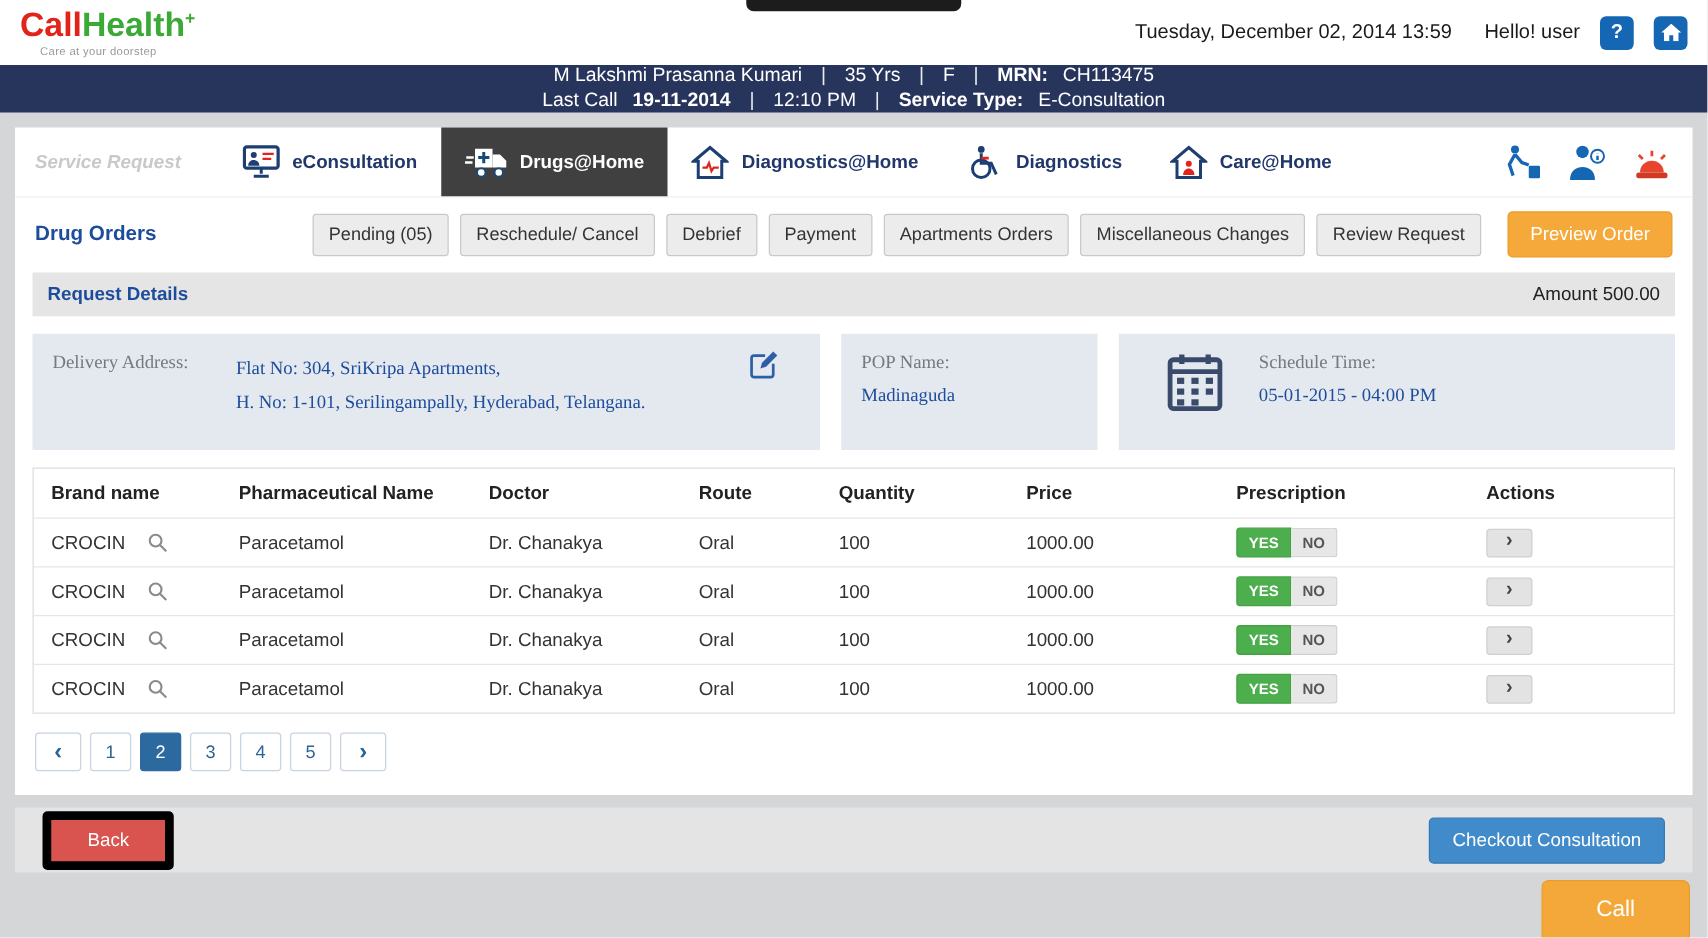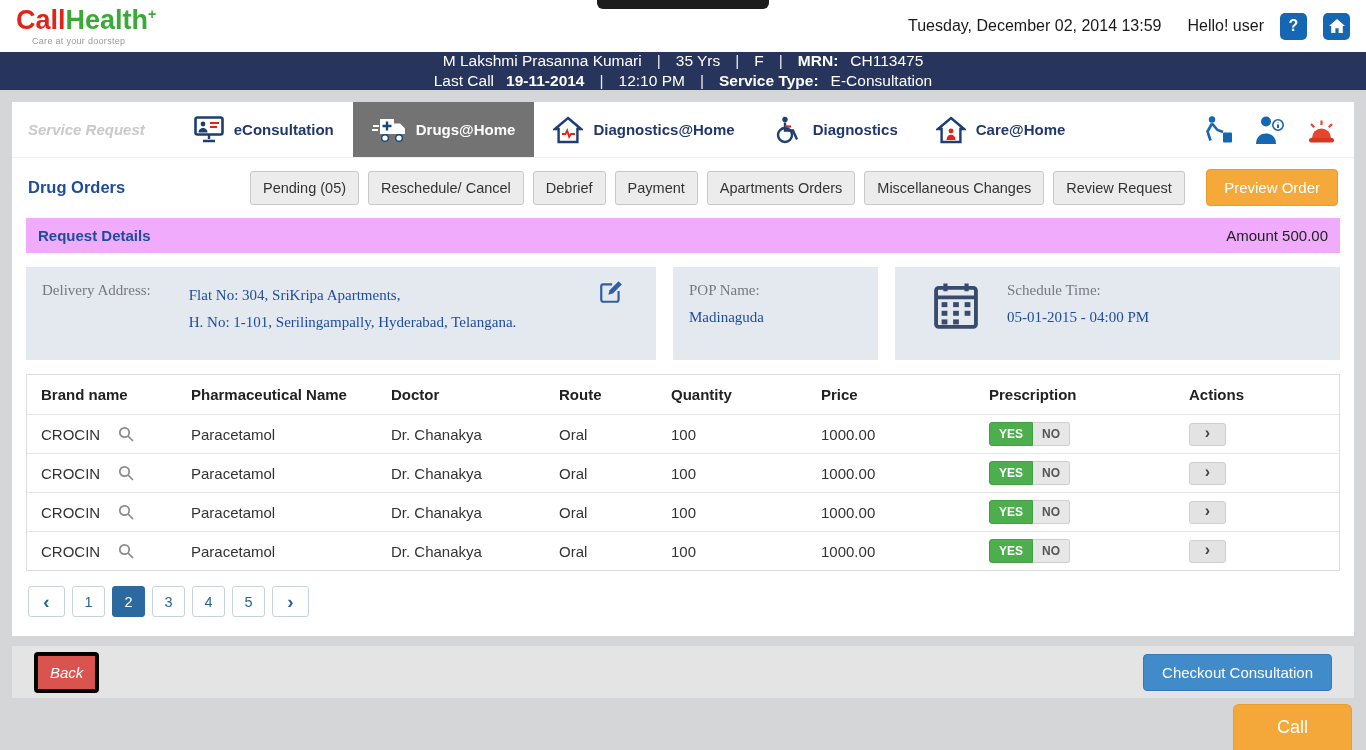--- a/index.html
+++ b/index.html
@@ -21,31 +21,31 @@
   
   .patient-bar{height:38px;background:#27355d;color:#fff;display:flex;align-items:center;justify-content:space-between;padding:0 16px;font-size:15.5px;flex-direction:column;}
   .pb-left,.pb-right{display:flex;align-items:center;gap:12px;white-space:nowrap;}
   .sep{opacity:.9;padding:0 3px;}
   .bold{font-weight:bold;}
   
   .main-wrap{margin:12px 12px 0;background:#fff;padding-bottom:2px;}
   .nav-strip{height:56px;display:flex;align-items:center;border-bottom:1px solid #efefef;}
   .sr-label{color:#c9c9c9;font-weight:bold;margin:0 30px 0 16px;font-size:15px;font-style:italic;}
   .tab{height:100%;display:flex;align-items:center;gap:10px;padding:0 19px;color:#21376b;font-weight:bold;font-size:15px;cursor:pointer;background:transparent;border:0;}
-  .tab.active{background:#737373;color:#fff;}
+  .tab.active{background:#404040;color:#fff;}
   .nav-icons{margin-left:auto;display:flex;align-items:center;gap:20px;padding-right:16px;}
   .nav-icons .nicon{cursor:pointer;display:flex;align-items:center;}
   
   .toolbar{display:flex;align-items:center;padding:11px 16px 10px;}
   .toolbar-title{color:#1d4c9c;font-weight:bold;font-size:16.5px;width:222px;}
   .tb-buttons{display:flex;gap:9px;align-items:center;}
   .tb-btn{background:#ececec;border:1px solid #c9c9c9;border-radius:3px;padding:8px 12px;font-size:14.5px;color:#333;}
   .preview-btn{margin-left:auto;background:#f4a93a;border:1px solid #eb9c28;color:#fff;border-radius:4px;padding:9px 17px;font-size:15px;}
   
-  .req-bar{margin:2px 14px 0;background:#f0abfc;display:flex;justify-content:space-between;align-items:center;padding:9px 12px;}
+  .req-bar{margin:2px 14px 0;background:#e5e5e5;display:flex;justify-content:space-between;align-items:center;padding:9px 12px;}
   .req-title{color:#1d4c9c;font-weight:bold;}
   .req-amount{color:#222;}
   
   .cards{display:flex;gap:17px;margin:14px;}
   .card{background:#e4e9ef;padding:15px 16px;min-height:93px;font-family:Liberation Serif, serif;}
   .card-delivery{flex:0 0 630px;display:flex;position:relative;}
   .card-label{color:#75797e;font-size:15px;}
   .addr{color:#1d4c9c;line-height:27px;margin-left:38px;flex:1;}
   .edit-ic{position:absolute;right:32px;top:12px;cursor:pointer;}
   .card-pop{flex:0 0 205px;}
@@ -62,21 +62,21 @@
   .yes{background:#4cae4c;border:1px solid #44a044;color:#fff;font-size:12px;font-weight:bold;padding:4px 9px;border-radius:3px 0 0 3px;}
   .no{background:#e7e7e7;border:1px solid #cfcfcf;border-left:0;color:#555;font-size:12px;font-weight:bold;padding:4px 9px;border-radius:0 3px 3px 0;}
   .act{background:#e3e3e3;border:1px solid #cfcfcf;border-radius:3px;width:37px;height:23px;font-size:16px;font-weight:bold;color:#444;display:flex;align-items:center;justify-content:center;line-height:1;padding-bottom:2px;}
   
   .pagination{display:flex;gap:7px;padding:15px 16px 17px;}
   .pg{min-width:33px;height:31px;border:1px solid #c8d3e0;background:#fff;color:#2a6496;font-size:14.5px;border-radius:3px;display:flex;align-items:center;justify-content:center;padding:0 6px;}
   .pg.chev{font-size:19px;font-weight:bold;min-width:37px;}
   .pg.active{background:#2c699f;border-color:#2c699f;color:#fff;}
   
   .footer{margin:10px 12px 0;background:#e4e4e5;height:52px;display:flex;align-items:center;justify-content:space-between;padding:0 22px;}
-  .back-btn{background:#d9534f;border:4px solid #000000;color:#fff;border-radius:4px;padding:8px 12px;font-size:15px;font-style:italic;}
+  .back-btn{background:#d9534f;border:7px solid #000000;color:#fff;border-radius:4px;padding:8px 29px;font-size:15px;}
   .checkout-btn{background:#428bca;border:1px solid #3579b5;color:#fff;border-radius:4px;padding:9px 18px;font-size:15px;}
   .call-btn{position:absolute;right:14px;bottom:0;width:119px;height:46px;background:#f5a83a;border:1px solid #eb9c28;border-bottom:0;color:#fff;font-size:18px;border-radius:6px 6px 0 0;}
 </style>
 </head>
 <body>
 
 <div class="notch"></div>
 
 <header class="topbar">
   <div>

